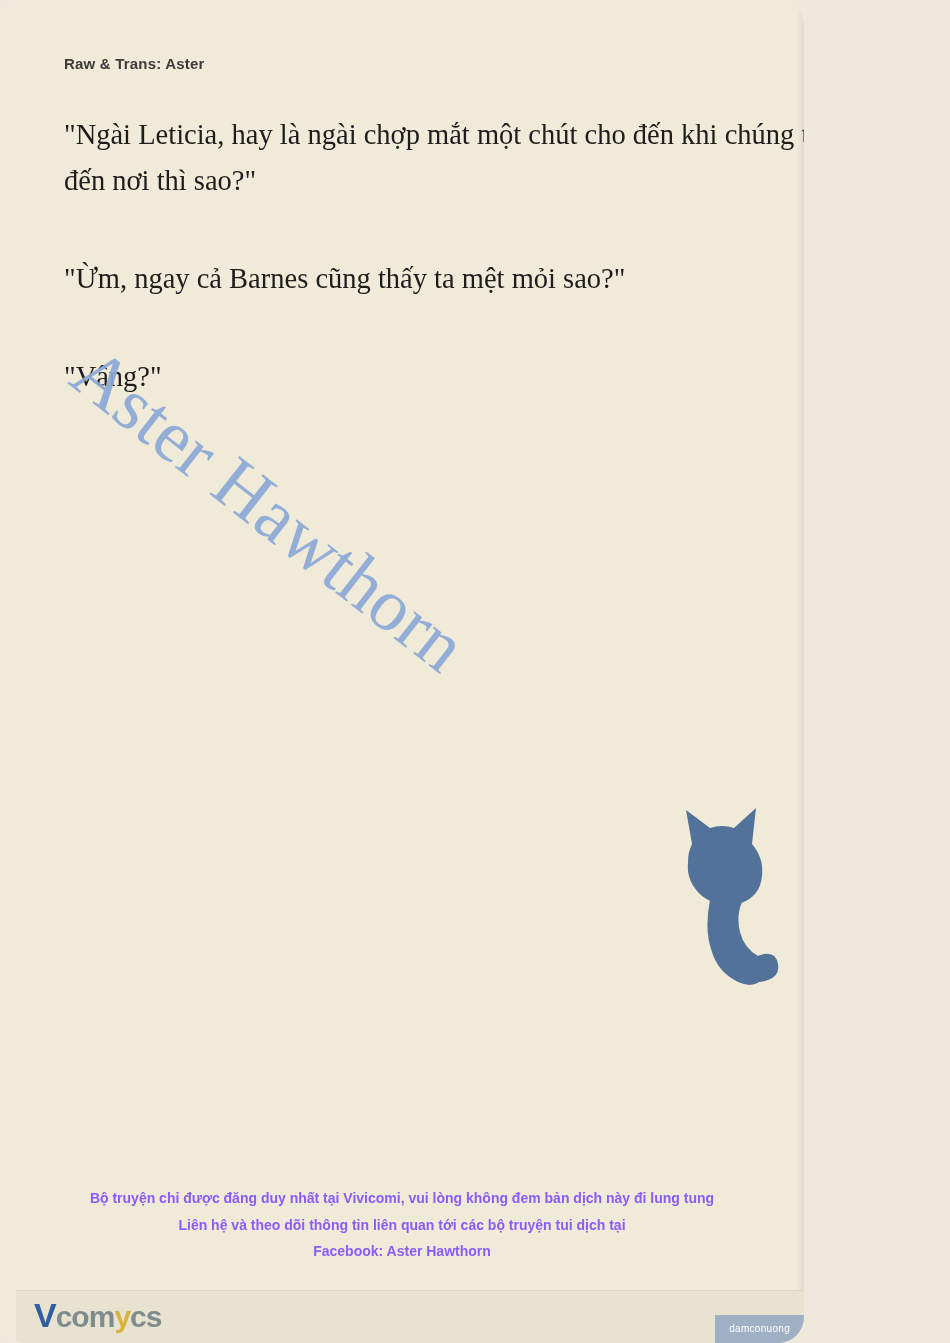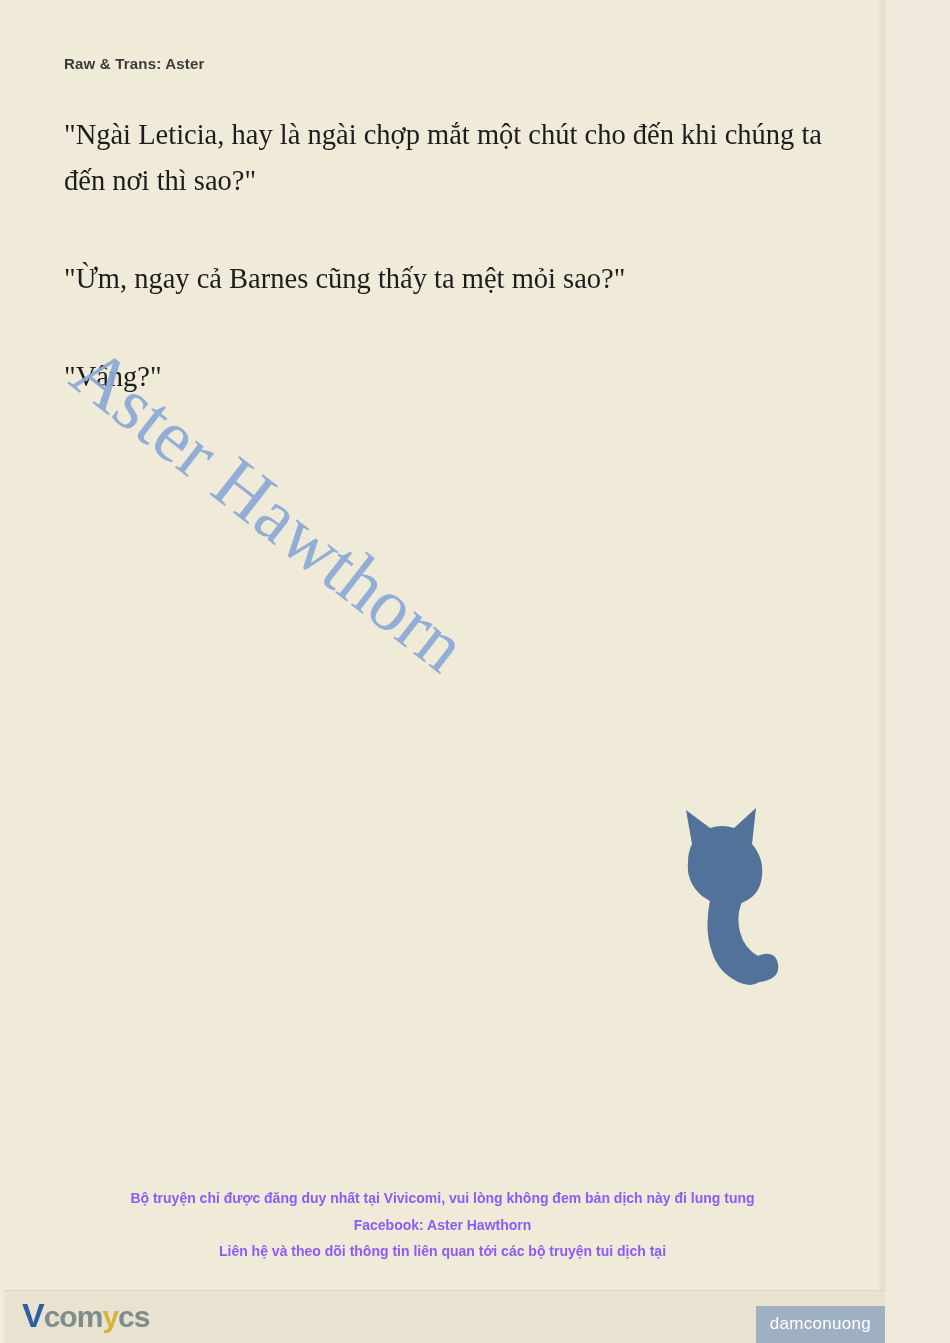--- a/index.html
+++ b/index.html
@@ -5,24 +5,25 @@
   html, body {
     margin: 0;
     padding: 0;
     background: #efe9dc;
   }
   body {
     font-family: "Liberation Sans", sans-serif;
   }
   .page {
     position: relative;
-    width: 885px;
+    width: 804px;
     height: 1343px;
     background: #f0ead9;
     overflow: hidden;
+    border-radius: 26px;
   }
   
   .credit {
     position: absolute;
     left: 64px;
     top: 55px;
     font-size: 15px;
     font-weight: bold;
     color: #3b3b3b;
     letter-spacing: 0.2px;
@@ -81,21 +82,21 @@
     font-size: 14px;
     font-weight: bold;
     line-height: 1.9;
   }
   .footer-notes div {
     white-space: nowrap;
   }
   
   .bottom-bar {
     position: absolute;
-    left: 4px;
+    left: 16px;
     right: 0;
     bottom: 0;
     height: 52px;
     background: #e8e2d0;
     border-top: 1px solid #ddd6c3;
   }
   .logo {
     position: absolute;
     left: 18px;
     bottom: 8px;
@@ -111,21 +112,21 @@
   }
   .logo .y {
     color: #d8b43c;
   }
   .watermark-badge {
     position: absolute;
     right: 0;
     bottom: 0;
     background: #9fb0c4;
     color: #ffffff;
-    font-size: 17px;
+    font-size: 10px;
     padding: 8px 14px 9px 14px;
     letter-spacing: 0.3px;
   }
   
   .page-edge {
     position: absolute;
     right: 0;
     top: 0;
     bottom: 52px;
     width: 8px;
@@ -152,22 +153,22 @@
       <g fill="#4b6c96">
         <path d="M32 44 L26 10 L50 28 Q62 24 74 28 L96 8 L92 44 Q104 58 102 76 Q100 98 78 104 Q58 108 42 96 Q26 82 28 62 Q28 52 32 44 Z"></path>
         <path d="M50 100 Q44 130 52 152 Q58 172 78 182 Q96 190 104 176 Q110 164 98 156 Q84 148 80 132 Q76 116 82 102 Z"></path>
         <path d="M72 176 Q92 186 108 180 Q120 176 118 164 Q116 152 104 154 Q88 158 74 164 Z"></path>
       </g>
     </svg>
   </div>
 
   <div class="footer-notes">
     <div>Bộ truyện chỉ được đăng duy nhất tại Vivicomi, vui lòng không đem bản dịch này đi lung tung</div>
+    <div>Liên hệ và theo dõi thông tin liên quan tới các bộ truyện tui dịch tại</div>
     <div>Facebook: Aster Hawthorn</div>
-    <div>Liên hệ và theo dõi thông tin liên quan tới các bộ truyện tui dịch tại</div>
   </div>
 
   <div class="page-edge"></div>
 
   <div class="bottom-bar">
     <div class="logo"><span class="v">V</span><span>com</span><span class="y">y</span><span>cs</span></div>
     <div class="watermark-badge">damconuong</div>
   </div>
 
 </div>

